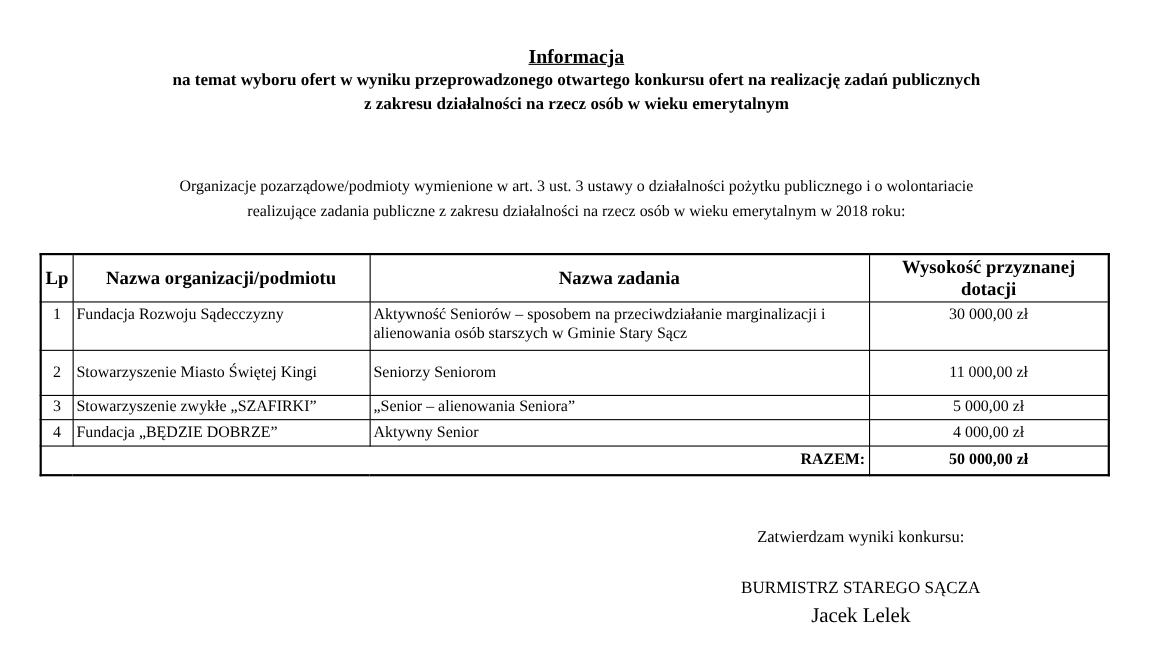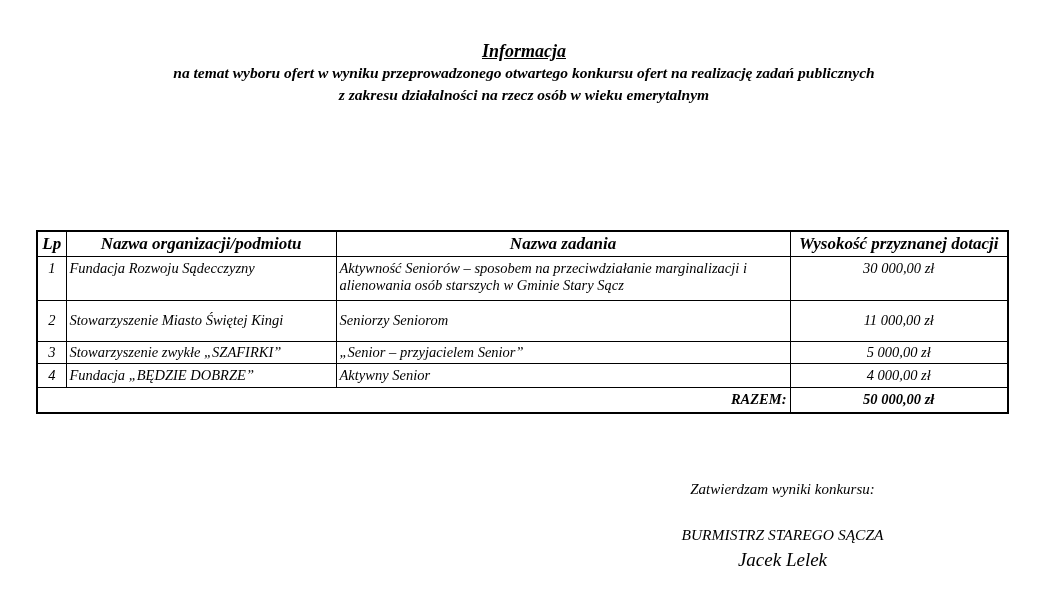--- a/index.html
+++ b/index.html
@@ -5,21 +5,20 @@
   * { margin: 0; padding: 0; box-sizing: border-box; }
   html, body { background: #ffffff; }
   .page {
     position: relative;
     width: 1048px;
     height: 596px;
     background: #ffffff;
     color: #000000;
     font-family: "Liberation Serif", serif;
     overflow: hidden;
-    font-style: italic;
   }
   .title-block {
     position: absolute;
     top: 41px;
     left: 0;
     width: 100%;
     text-align: center;
   }
   .doc-title {
     display: inline-block;
@@ -100,20 +99,24 @@
 <div class="page">
 
   <div class="title-block">
     <div class="doc-title">Informacja</div>
     <div class="doc-subtitle">
       <div>na temat wyboru ofert w wyniku przeprowadzonego otwartego konkursu ofert na realizację zadań publicznych</div>
       <div>z zakresu działalności na rzecz osób w wieku emerytalnym</div>
     </div>
   </div>
 
+  <div class="intro">
+    <div>Organizacje pozarządowe/podmioty wymienione w art. 3 ust. 3 ustawy o działalności pożytku publicznego i o wolontariacie</div>
+    <div>realizujące zadania publiczne z zakresu działalności na rzecz osób w wieku emerytalnym w 2018 roku:</div>
+  </div>
 
   <table class="grants">
     <colgroup>
       <col style="width:29px">
       <col style="width:270px">
       <col style="width:454px">
       <col style="width:218px">
     </colgroup>
     <thead>
       <tr>
@@ -132,21 +135,21 @@
       </tr>
       <tr class="row-tall-2">
         <td class="col-lp">2</td>
         <td class="col-org">Stowarzyszenie Miasto Świętej Kingi</td>
         <td class="col-task">Seniorzy Seniorom</td>
         <td class="col-grant">11 000,00 zł</td>
       </tr>
       <tr class="row-short-1">
         <td class="col-lp">3</td>
         <td class="col-org">Stowarzyszenie zwykłe „SZAFIRKI”</td>
-        <td class="col-task">„Senior – przyjacielem Senior”</td>
+        <td class="col-task">„Senior – alienowania Seniora”</td>
         <td class="col-grant">5 000,00 zł</td>
       </tr>
       <tr class="row-short-2">
         <td class="col-lp">4</td>
         <td class="col-org">Fundacja „BĘDZIE DOBRZE”</td>
         <td class="col-task">Aktywny Senior</td>
         <td class="col-grant">4 000,00 zł</td>
       </tr>
       <tr class="total-row">
         <td class="total-label" colspan="3">RAZEM:</td>

